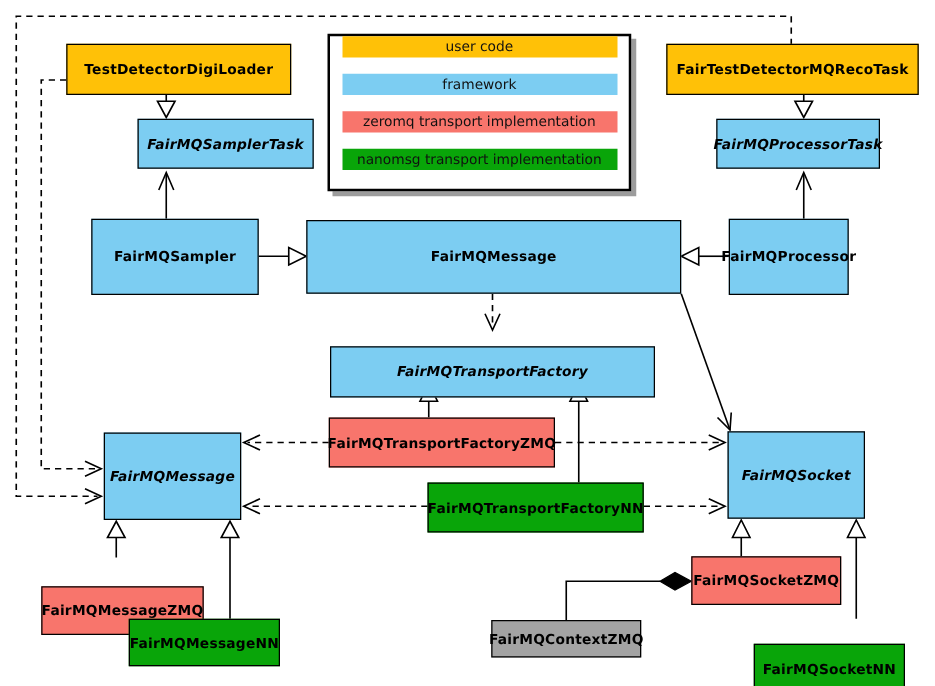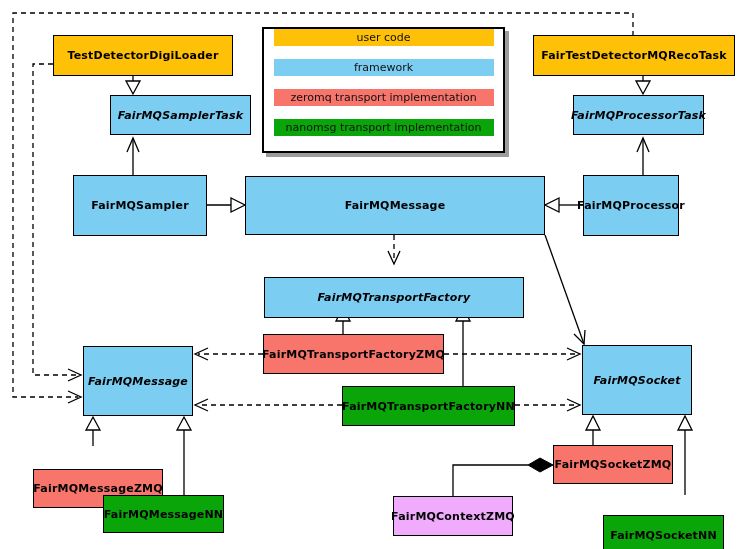--- a/index.html
+++ b/index.html
@@ -113,21 +113,21 @@
   <div class="node" style="left: 245px; top: 176px; width: 300px; height: 59px; background: rgb(124, 205, 242);">FairMQMessage</div>
   <div class="node" style="left: 583px; top: 175px; width: 96px; height: 61px; background: rgb(124, 205, 242);">FairMQProcessor</div>
   <div class="node abstract" style="left: 264px; top: 265px; width: 260px; height: 41px; background: rgb(124, 205, 242); margin-top: 12px;">FairMQTransportFactory</div>
   <div class="node" style="left: 263px; top: 334px; width: 181px; height: 40px; background: rgb(248, 117, 108);">FairMQTransportFactoryZMQ</div>
   <div class="node" style="left: 342px; top: 386px; width: 173px; height: 40px; background: rgb(9, 165, 9);">FairMQTransportFactoryNN</div>
   <div class="node abstract" style="left: 83px; top: 346px; width: 110px; height: 70px; background: rgb(124, 205, 242); font-style: italic;">FairMQMessage</div>
   <div class="node abstract" style="left: 582px; top: 345px; width: 110px; height: 70px; background: rgb(124, 205, 242);">FairMQSocket</div>
   <div class="node" style="left: 33px; top: 446px; width: 130px; height: 39px; background: rgb(248, 117, 108); margin-top: 23px;">FairMQMessageZMQ</div>
   <div class="node" style="left: 103px; top: 495px; width: 121px; height: 38px; background: rgb(9, 165, 9);">FairMQMessageNN</div>
   <div class="node" style="left: 553px; top: 445px; width: 120px; height: 39px; background: rgb(248, 117, 108);">FairMQSocketZMQ</div>
-  <div class="node" style="left: 393px; top: 496px; width: 120px; height: 40px; background: #f0abfc;">FairMQContextZMQ</div>
+  <div class="node" style="left: 393px; top: 496px; width: 120px; height: 30px; background: #a3a3a3;">FairMQContextZMQ</div>
   <div class="node" style="left: 603px; top: 495px; width: 121px; height: 40px; background: rgb(9, 165, 9); margin-top: 20px;">FairMQSocketNN</div>
 
   <div id="legend">
     <div class="swatch" style="background: rgb(255, 193, 7);">user code</div>
     <div class="swatch" style="background: rgb(124, 205, 242);">framework</div>
     <div class="swatch" style="background: rgb(248, 117, 108);">zeromq transport implementation</div>
     <div class="swatch" style="background: rgb(9, 165, 9);">nanomsg transport implementation</div>
   </div>
 
 </div>

